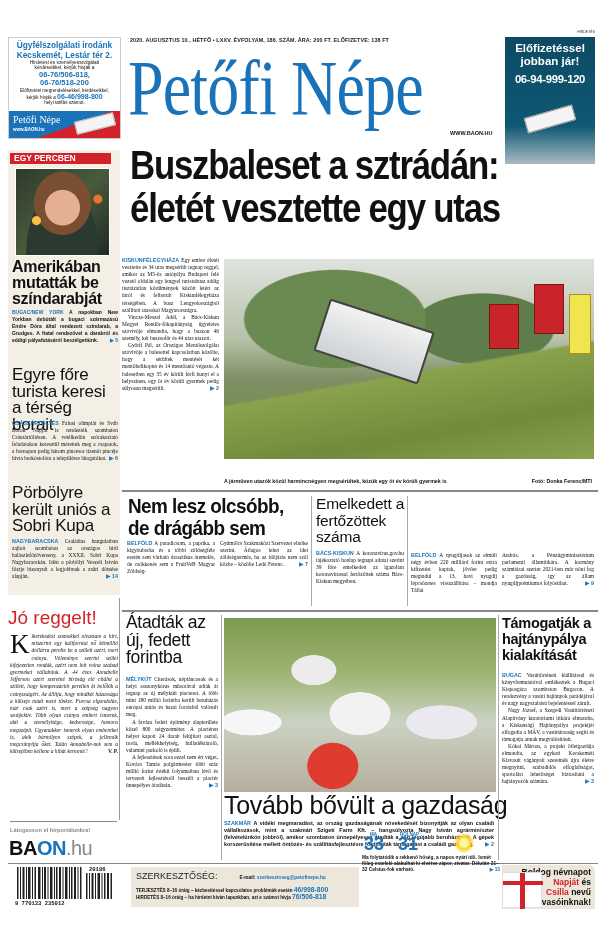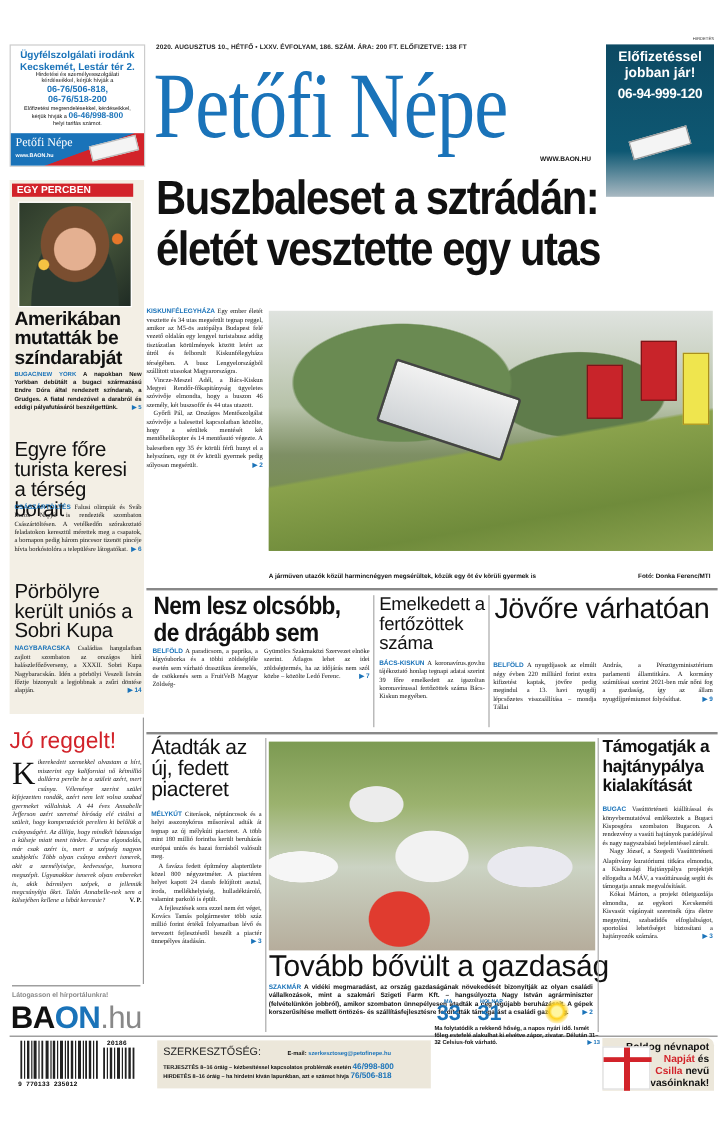--- a/index.html
+++ b/index.html
@@ -36,21 +36,21 @@
      radial-gradient(ellipse at 50% 100%, #2b3a30 0 36px, transparent 37px),
      linear-gradient(135deg, #2d3a2b, #4a5a3d 50%, #1f2b24); }
   .lh { font-family: "Liberation Sans", sans-serif; color: #111; }
   .lh.b1 { font-size: 16px; line-height: 16px; font-weight: bold; letter-spacing: -0.3px; }
   .lh.b2 { font-size: 17px; line-height: 16.5px; letter-spacing: -0.2px; }
 
   #jo-reggelt { left: 8px; top: 607px; font-size: 19px; font-family: "Liberation Sans", sans-serif; color: #d2232a; }
   #jr-body { left: 10px; top: 633px; width: 108px; font-style: italic; font-size: 5.4px; line-height: 7.2px; text-align: justify; }
   #drop-k { float: left; font-size: 27px; line-height: 22px; margin-right: 2px; font-style: normal; }
   #baon-tag { left: 10px; top: 827px; font-size: 5.7px; font-weight: bold; color: #888; font-family: "Liberation Sans", sans-serif; }
-  #baon-logo { left: 9px; top: 834px; font-size: 26px; font-family: "Liberation Sans", sans-serif; line-height: 28px; letter-spacing: -0.5px; }
+  #baon-logo { left: 9px; top: 834px; font-size: 20px; font-family: "Liberation Sans", sans-serif; line-height: 28px; letter-spacing: -0.5px; }
   #barcode { left: 15px; top: 867px; width: 102px; height: 40px; }
 
   
   #lead-h { left: 130px; top: 145px; font-family: "Liberation Sans", sans-serif; font-weight: bold; font-size: 40px; line-height: 40px; letter-spacing: -1.4px; transform: scaleX(0.87); transform-origin: left top; white-space: nowrap; }
   #lead-body { left: 122px; top: 257px; width: 97px; }
   #lead-photo { left: 224px; top: 259px; width: 370px; height: 200px; background:
      linear-gradient(170deg, transparent 55%, #8aa24c 56%, #6f8b3b 80%, #8ba24e),
      radial-gradient(ellipse at 30% 30%, #6a8a52 0 90px, transparent 92px),
      radial-gradient(ellipse at 70% 35%, #5f7c4b 0 70px, transparent 72px),
      linear-gradient(180deg, #dfe3df 0, #b7c2a9 40%, #7e8f64 60%, #6f8b3b); overflow: hidden; }
@@ -233,31 +233,30 @@
 <div id="nem-body2" class="abs body-txt">
   <span>Gyümölcs Szakmaközi Szervezet elnöke szerint. Átlagos lehet az idei zöldségtermés, ha az időjárás nem szól közbe – közölte Ledó Ferenc.</span> <span class="ref">▶ 7</span>
 </div>
 <div class="abs vr" style="left:311px;top:496px;height:110px;"></div>
 <div id="emel-h" class="abs mh" style="width:90px;">Emelkedett a fertőzöttek száma</div>
 <div id="emel-body" class="abs body-txt">
   <span class="kick">BÁCS-KISKUN</span> <span>A koronavírus.gov.hu tájékoztató honlap tegnapi adatai szerint 39 főre emelkedett az igazoltan koronavírussal fertőzöttek száma Bács-Kiskun megyében.</span>
 </div>
 <div class="abs vr" style="left:407px;top:496px;height:110px;"></div>
 <div id="jovo-h" class="abs mh">
-  <div>Jövőre várhatóan</div>
 </div>
 <div id="jovo-body1" class="abs body-txt">
   <span class="kick">BELFÖLD</span> <span>A nyugdíjasok az elmúlt négy évben 220 milliárd forint extra kifizetést kaptak, jövőre pedig megindul a 13. havi nyugdíj lépcsőzetes visszaállítása – mondja Tállai</span>
 </div>
 <div id="jovo-body2" class="abs body-txt">
   <span>András, a Pénzügyminisztérium parlamenti államtitkára. A kormány számításai szerint 2021-ben már nőni fog a gazdaság, így az állam nyugdíjprémiumot folyósíthat.</span> <span class="ref">▶ 9</span>
 </div>
 <div class="abs hr" style="left:122px;top:610px;width:476px;"></div>
 
-<div id="atadtak-h" class="abs mh" style="width:95px;">Átadták az új, fedett piacteret</div>
+<div id="atadtak-h" class="abs mh" style="width:95px;">Átadták az új, fedett forintba</div>
 <div id="atadtak-body" class="abs body-txt">
   <p><span class="kick">MÉLYKÚT</span> <span>Citerások, néptáncosok és a helyi asszonykórus műsorával adták át tegnap az új mélykúti piacteret. A több mint 180 millió forintba került beruházás európai uniós és hazai forrásból valósult meg.</span></p>
   <p style="text-indent:6px;">A faváza fedett építmény alapterülete közel 800 négyzetméter. A piactéren helyet kapott 24 darab felújított asztal, iroda, mellékhelyiség, hulladéktároló, valamint parkoló is épült.</p>
   <p style="text-indent:6px;"><span>A fejlesztések sora ezzel nem ért véget, Kovács Tamás polgármester több száz millió forint értékű folyamatban lévő és tervezett fejlesztésről beszélt a piactér ünnepélyes átadásán.</span> <span class="ref">▶ 3</span></p>
 </div>
 <div class="abs vr" style="left:221px;top:615px;height:245px;"></div>
 
 <div id="horse-photo" class="abs"></div>
 <div id="tovabb-h" class="abs mh">Tovább bővült a gazdaság</div>
 <div id="tovabb-body" class="abs" style="text-align:justify;">

